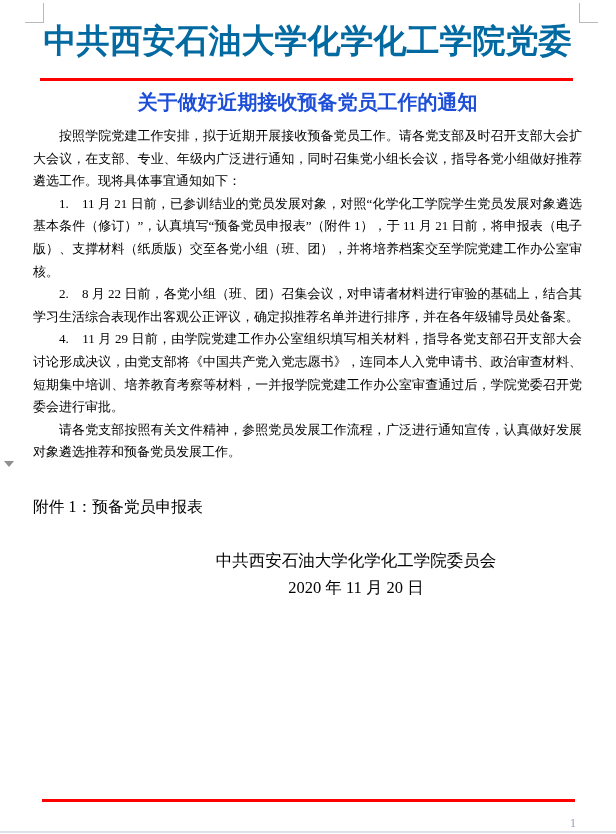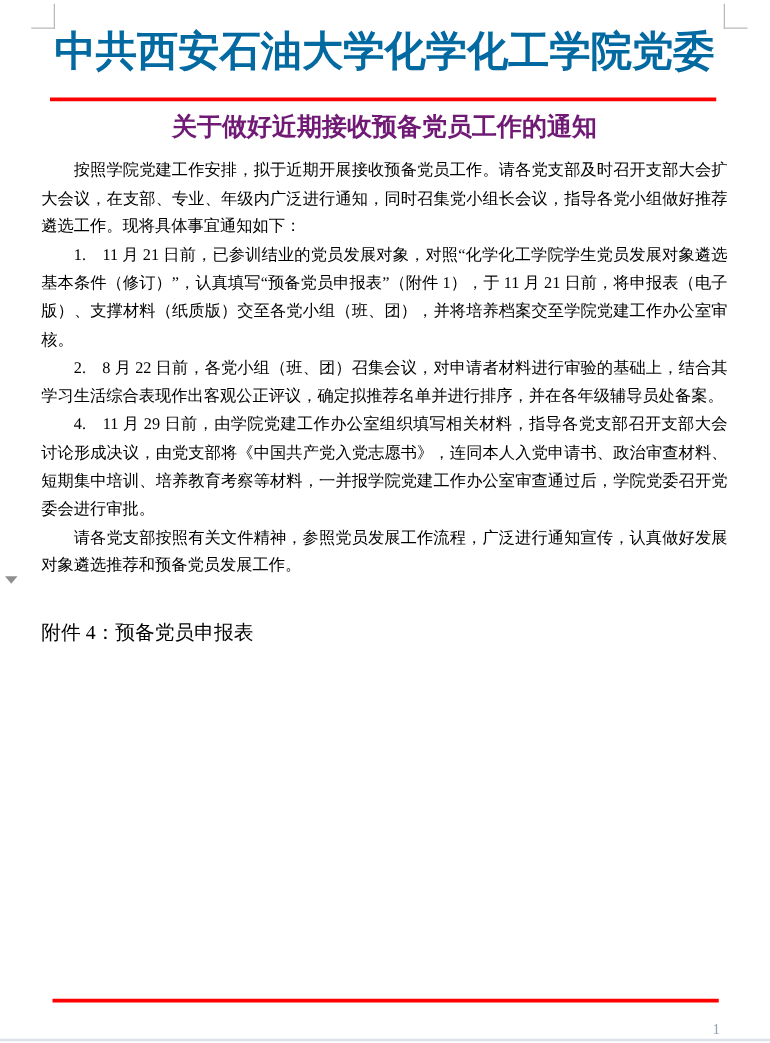--- a/index.html
+++ b/index.html
@@ -32,21 +32,21 @@
 
   .rule-top { margin-top: 17px; margin-left: 7px; width: 533px; height: 3px; background: #ff0000; }
 
   .doc-title {
     margin-top: 10px;
     font-family: "Liberation Sans", "DejaVu Sans", sans-serif;
     font-weight: bold;
     font-size: 20px;
     line-height: 23px;
     text-align: center;
-    color: #701a75;
+    color: #1d4ed8;
   }
 
   .body-text { margin-top: 11px; font-size: 13px; line-height: 22.6px; text-align: justify; }
   .body-text p { margin: 0; text-indent: 2em; }
 
   .attachments { margin-top: 30px; font-size: 15.8px; line-height: 25px; }
   .attachments p { margin: 0; }
 
   .signature { margin-top: 28px; margin-left: 97px; text-align: center; font-size: 16.5px; line-height: 27px; }
 
@@ -86,23 +86,27 @@
 
     <div class="body-text">
       <p>按照学院党建工作安排，拟于近期开展接收预备党员工作。请各党支部及时召开支部大会扩大会议，在支部、专业、年级内广泛进行通知，同时召集党小组长会议，指导各党小组做好推荐遴选工作。现将具体事宜通知如下：</p>
       <p>1.　11 月 21 日前，已参训结业的党员发展对象，对照“化学化工学院学生党员发展对象遴选基本条件（修订）”，认真填写“预备党员申报表”（附件 1），于 11 月 21 日前，将申报表（电子版）、支撑材料（纸质版）交至各党小组（班、团），并将培养档案交至学院党建工作办公室审核。</p>
       <p>2.　8 月 22 日前，各党小组（班、团）召集会议，对申请者材料进行审验的基础上，结合其学习生活综合表现作出客观公正评议，确定拟推荐名单并进行排序，并在各年级辅导员处备案。</p>
       <p>4.　11 月 29 日前，由学院党建工作办公室组织填写相关材料，指导各党支部召开支部大会讨论形成决议，由党支部将《中国共产党入党志愿书》，连同本人入党申请书、政治审查材料、短期集中培训、培养教育考察等材料，一并报学院党建工作办公室审查通过后，学院党委召开党委会进行审批。</p>
       <p>请各党支部按照有关文件精神，参照党员发展工作流程，广泛进行通知宣传，认真做好发展对象遴选推荐和预备党员发展工作。</p>
     </div>
 
     <div class="attachments">
-      <p>附件 4：预备党员申报表</p>
+      <p>附件 1：预备党员申报表</p>
     </div>
 
+    <div class="signature">
+      <div>中共西安石油大学化学化工学院委员会</div>
+      <div>2020 年 11 月 20 日</div>
+    </div>
 
   </div>
 
   <div class="left-marker"></div>
 
   <div class="rule-bottom"></div>
 
   <div class="page-number">1</div>
 
   <div class="bottom-edge"></div>

